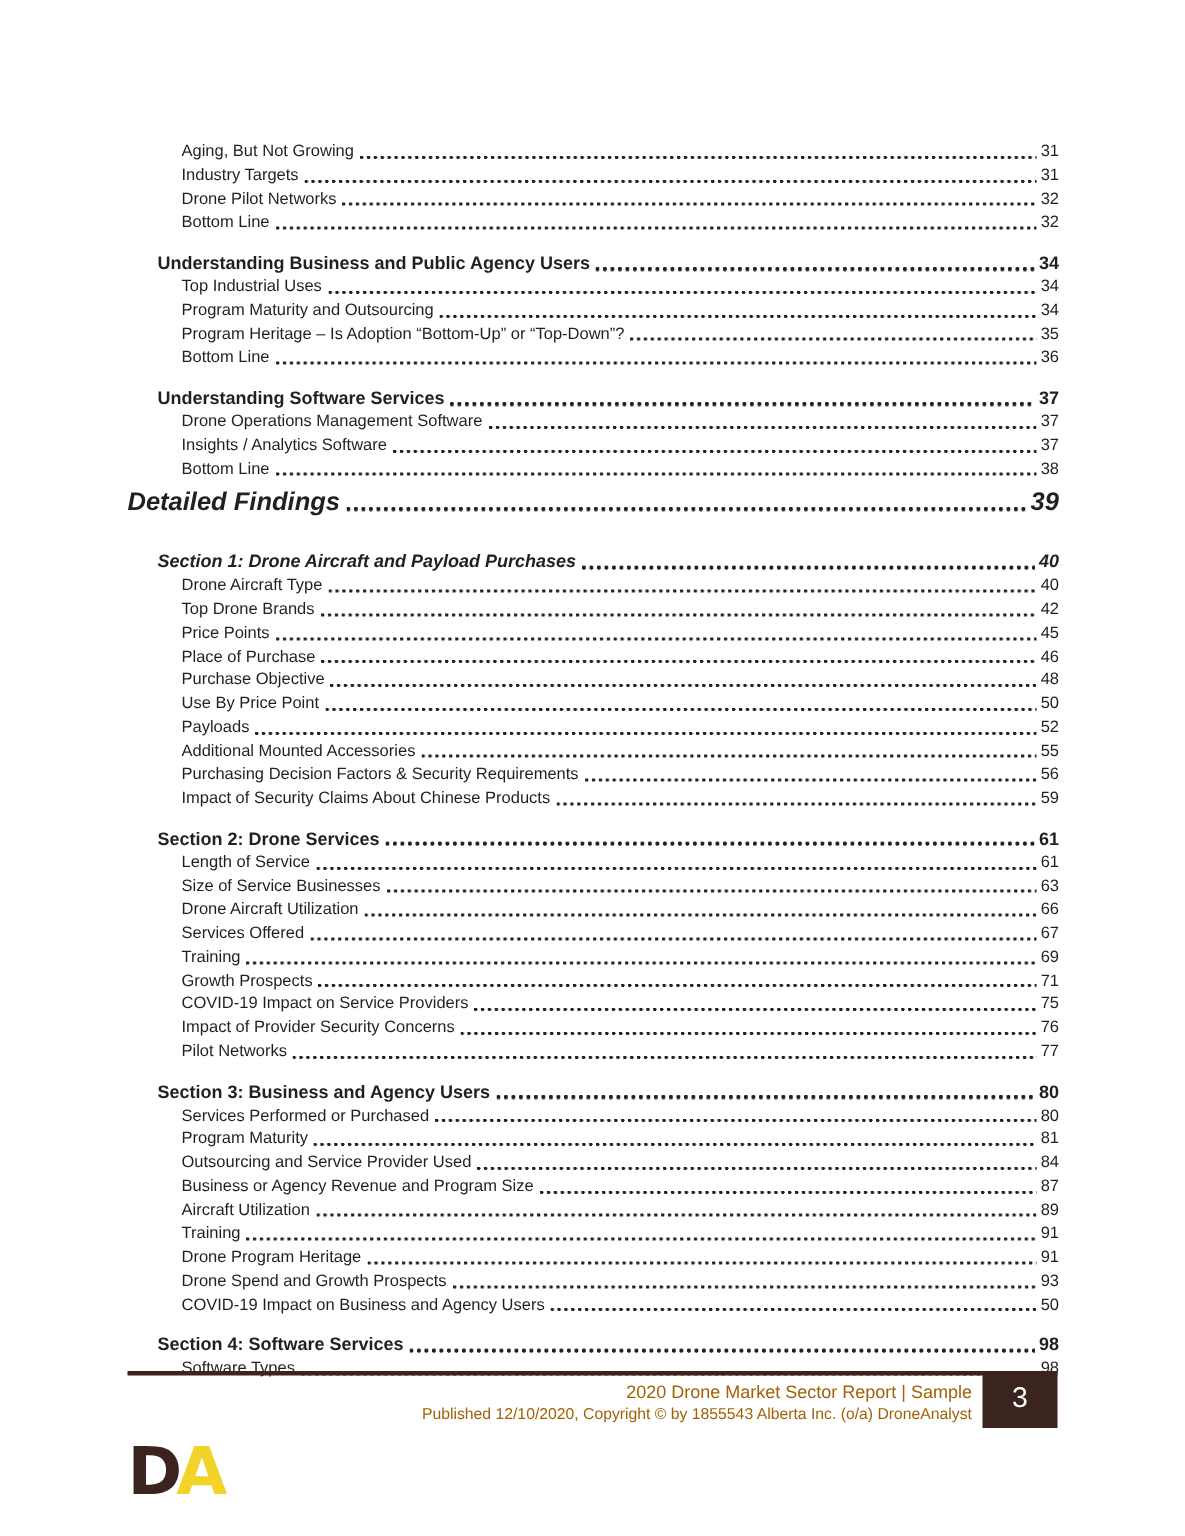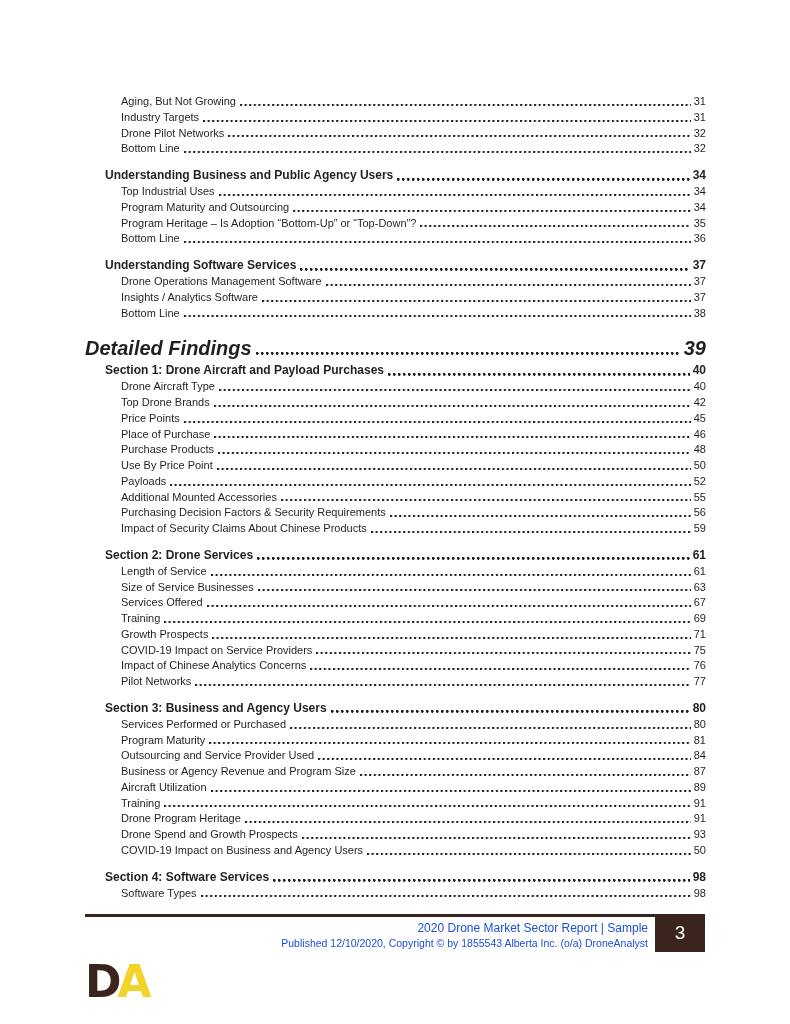--- a/index.html
+++ b/index.html
@@ -34,29 +34,29 @@
     margin-top: 10px; height: 17px; line-height: 17px;
     font-size: 12px; font-weight: bold;
     margin-left: 20px;
   }
   .lvl2 .toc-dots {
     background-image: radial-gradient(circle at 1.25px 1.25px, currentColor 1.2px, transparent 1.6px);
     background-size: 5px 2.8px;
     background-position: left bottom 3.5px;
   }
   .lvl1 {
-    margin-top: 17px; height: 21px; line-height: 21px;
-    font-size: 20px; font-weight: bold; font-style: italic;
+    margin-top: 3px; height: 21px; line-height: 21px;
+    font-size: 17px; font-weight: bold; font-style: italic;
   }
   .lvl1 .toc-dots {
     background-image: radial-gradient(circle at 1.25px 1.25px, currentColor 1.2px, transparent 1.6px);
     background-size: 5px 2.8px;
     background-position: left bottom 4px;
   }
-  .lvl1 + .lvl2 { margin-top: 3px; }
+  .lvl1 + .lvl2 { margin-top: 21px; font-style: italic; }
   .lvl3 { margin-left: 36px; }
   .lvl1 { margin-left: 0; }
 
   
   .footer-rule {
     position: absolute;
     left: 85px; right: 85px;
     top: 914px; height: 3px;
     background: #3b241e;
   }
@@ -67,21 +67,21 @@
     font-size: 44px; line-height: 40px;
     letter-spacing: -4px;
     font-family: "DejaVu Sans", "Liberation Sans", sans-serif;
   }
   .logo-d { color: #3b241e; }
   .logo-a { color: #f2d329; }
   .footer-text {
     position: absolute;
     right: 142px; top: 920px;
     text-align: right;
-    color: #1d4ed8;
+    color: #a16207;
   }
   .footer-title { font-size: 12px; line-height: 16px; }
   .footer-pub { font-size: 10.5px; line-height: 14px; }
   .page-box {
     position: absolute;
     top: 914px; right: 85px;
     width: 50px; height: 38px;
     background: #3b241e;
     color: #ffffff;
     display: flex; align-items: center; justify-content: center;
@@ -183,21 +183,21 @@
         <span class="toc-label">Price Points</span>
         <span class="toc-dots"></span>
         <span class="toc-page">45</span>
       </div>
       <div class="toc-row lvl3">
         <span class="toc-label">Place of Purchase</span>
         <span class="toc-dots"></span>
         <span class="toc-page">46</span>
       </div>
       <div class="toc-row lvl3">
-        <span class="toc-label">Purchase Products</span>
+        <span class="toc-label">Purchase Objective</span>
         <span class="toc-dots"></span>
         <span class="toc-page">48</span>
       </div>
       <div class="toc-row lvl3">
         <span class="toc-label">Use By Price Point</span>
         <span class="toc-dots"></span>
         <span class="toc-page">50</span>
       </div>
       <div class="toc-row lvl3">
         <span class="toc-label">Payloads</span>
@@ -228,41 +228,46 @@
         <span class="toc-label">Length of Service</span>
         <span class="toc-dots"></span>
         <span class="toc-page">61</span>
       </div>
       <div class="toc-row lvl3">
         <span class="toc-label">Size of Service Businesses</span>
         <span class="toc-dots"></span>
         <span class="toc-page">63</span>
       </div>
       <div class="toc-row lvl3">
+        <span class="toc-label">Drone Aircraft Utilization</span>
+        <span class="toc-dots"></span>
+        <span class="toc-page">66</span>
+      </div>
+      <div class="toc-row lvl3">
         <span class="toc-label">Services Offered</span>
         <span class="toc-dots"></span>
         <span class="toc-page">67</span>
       </div>
       <div class="toc-row lvl3">
         <span class="toc-label">Training</span>
         <span class="toc-dots"></span>
         <span class="toc-page">69</span>
       </div>
       <div class="toc-row lvl3">
         <span class="toc-label">Growth Prospects</span>
         <span class="toc-dots"></span>
         <span class="toc-page">71</span>
       </div>
       <div class="toc-row lvl3">
         <span class="toc-label">COVID-19 Impact on Service Providers</span>
         <span class="toc-dots"></span>
         <span class="toc-page">75</span>
       </div>
       <div class="toc-row lvl3">
-        <span class="toc-label">Impact of Chinese Analytics Concerns</span>
+        <span class="toc-label">Impact of Provider Security Concerns</span>
         <span class="toc-dots"></span>
         <span class="toc-page">76</span>
       </div>
       <div class="toc-row lvl3">
         <span class="toc-label">Pilot Networks</span>
         <span class="toc-dots"></span>
         <span class="toc-page">77</span>
       </div>
       <div class="toc-row lvl2">
         <span class="toc-label">Section 3: Business and Agency Users</span>

